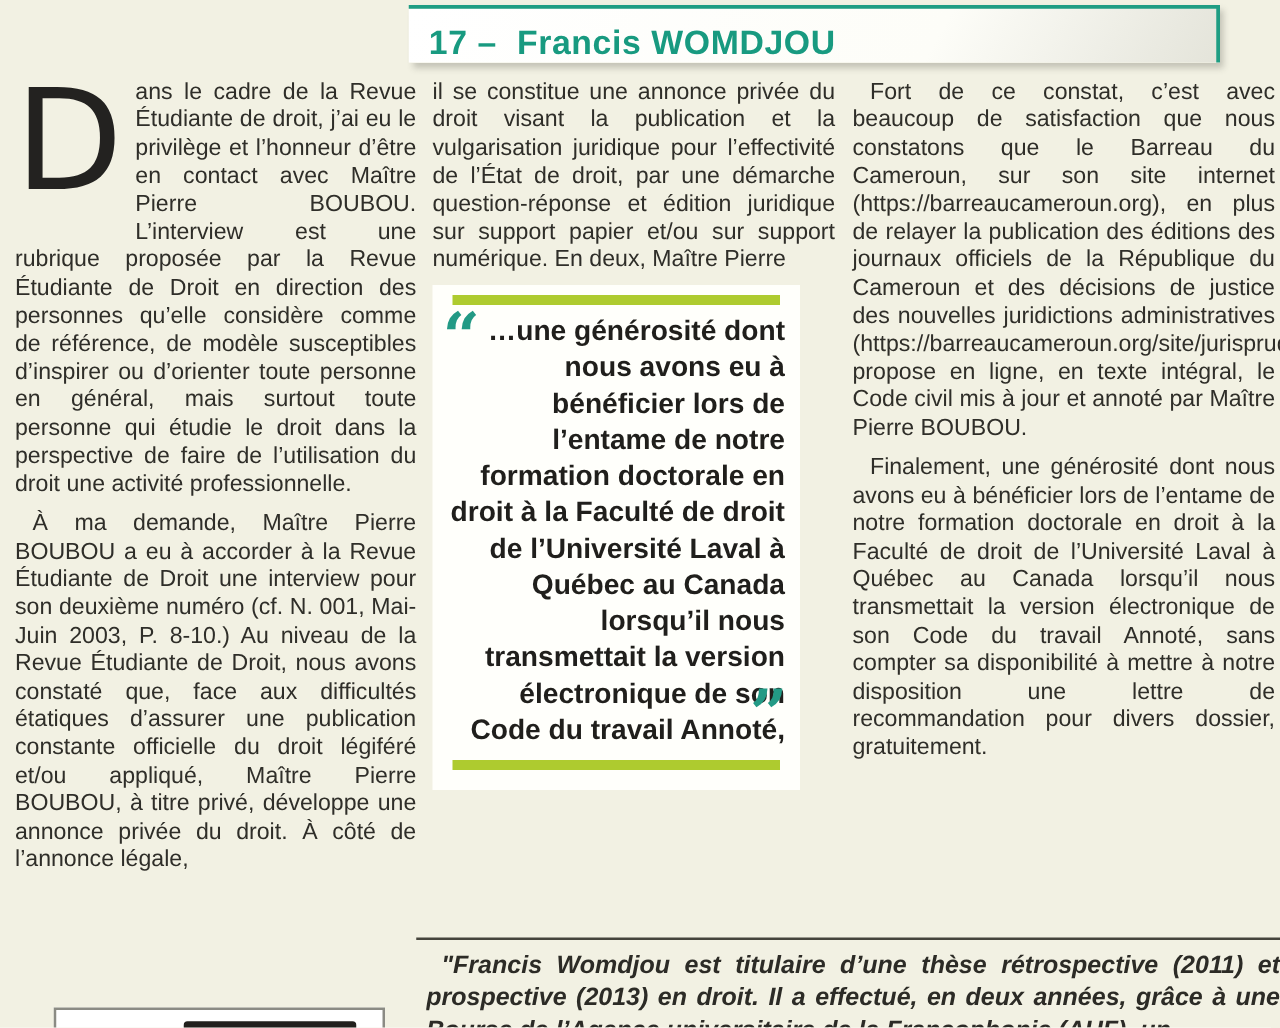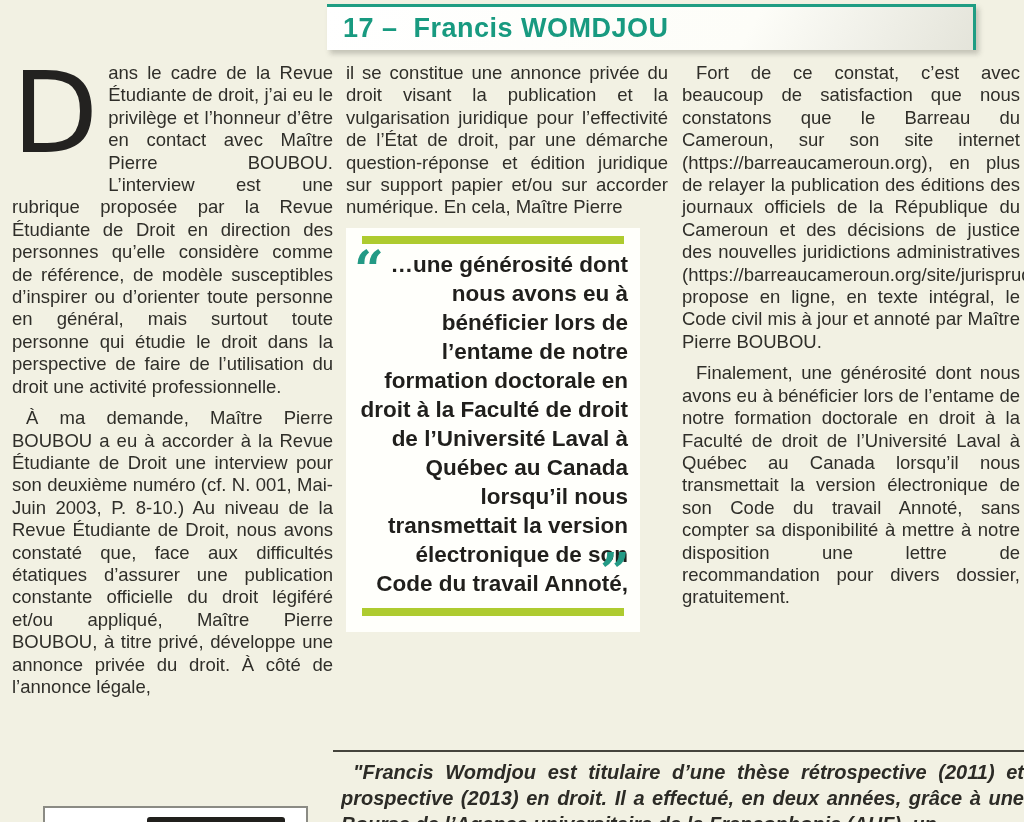--- a/index.html
+++ b/index.html
@@ -7,21 +7,21 @@
     position:relative; width:1024px; height:822px;
     background:#f2f1e3; overflow:hidden;
     font-family:"Liberation Sans", sans-serif;
   }
   
   .header-box {
     position:absolute; left:327px; top:4px; width:646px; height:43px;
     background:linear-gradient(120deg, #ffffff 0%, #fdfdf8 65%, #e4e4da 100%);
     border-top:3px solid #1f9d83; border-right:3px solid #1f9d83;
     box-shadow:3px 4px 5px rgba(60,60,50,0.25);
-    display:flex; align-items:center;
+    display:flex; align-items:flex-end;
   }
   .header-title {
     font-size:27px; font-weight:bold; color:#189a80;
     padding-left:16px; letter-spacing:0.5px; white-space:pre;
   }
   
   .col {
     position:absolute; top:62px;
     font-size:18.5px; line-height:22.4px; text-align:justify;
     color:#2f2e29;
@@ -84,21 +84,21 @@
   </div>
 
   <div class="col col1">
     <p class="para">
       <span class="dropcap">D</span><span>ans le cadre de la Revue Étudiante de droit, j’ai eu le privilège et l’honneur d’être en contact avec Maître Pierre BOUBOU. L’interview est une rubrique proposée par la Revue Étudiante de Droit en direction des personnes qu’elle considère comme de référence, de modèle susceptibles d’inspirer ou d’orienter toute personne en général, mais surtout toute personne qui étudie le droit dans la perspective de faire de l’utilisation du droit une activité professionnelle.</span>
     </p>
     <p class="para indent">À ma demande, Maître Pierre BOUBOU a eu à accorder à la Revue Étudiante de Droit une interview pour son deuxième numéro (cf. N. 001, Mai-Juin 2003, P. 8-10.) Au niveau de la Revue Étudiante de Droit, nous avons constaté que, face aux difficultés étatiques d’assurer une publication constante officielle du droit légiféré et/ou appliqué, Maître Pierre BOUBOU, à titre privé, développe une annonce privée du droit. À côté de l’annonce légale,</p>
   </div>
 
   <div class="col col2">
-    <p class="para">il se constitue une annonce privée du droit visant la publication et la vulgarisation juridique pour l’effectivité de l’État de droit, par une démarche question-réponse et édition juridique sur support papier et/ou sur accorder numérique. En cela, Maître Pierre</p>
+    <p class="para">il se constitue une annonce privée du droit visant la publication et la vulgarisation juridique pour l’effectivité de l’État de droit, par une démarche question-réponse et édition juridique sur support papier et/ou sur support numérique. En deux, Maître Pierre</p>
 
     <div class="quote-box">
       <div class="bar top"></div>
       <span class="oq">“</span>
       <div class="quote-text">…une générosité dont nous avons eu à bénéficier lors de l’entame de notre formation doctorale en droit à la Faculté de droit de l’Université Laval à Québec au Canada lorsqu’il nous transmettait la version électronique de son Code du travail Annoté,</div>
       <span class="cq">”</span>
       <div class="bar bottom"></div>
     </div>
 
   </div>

